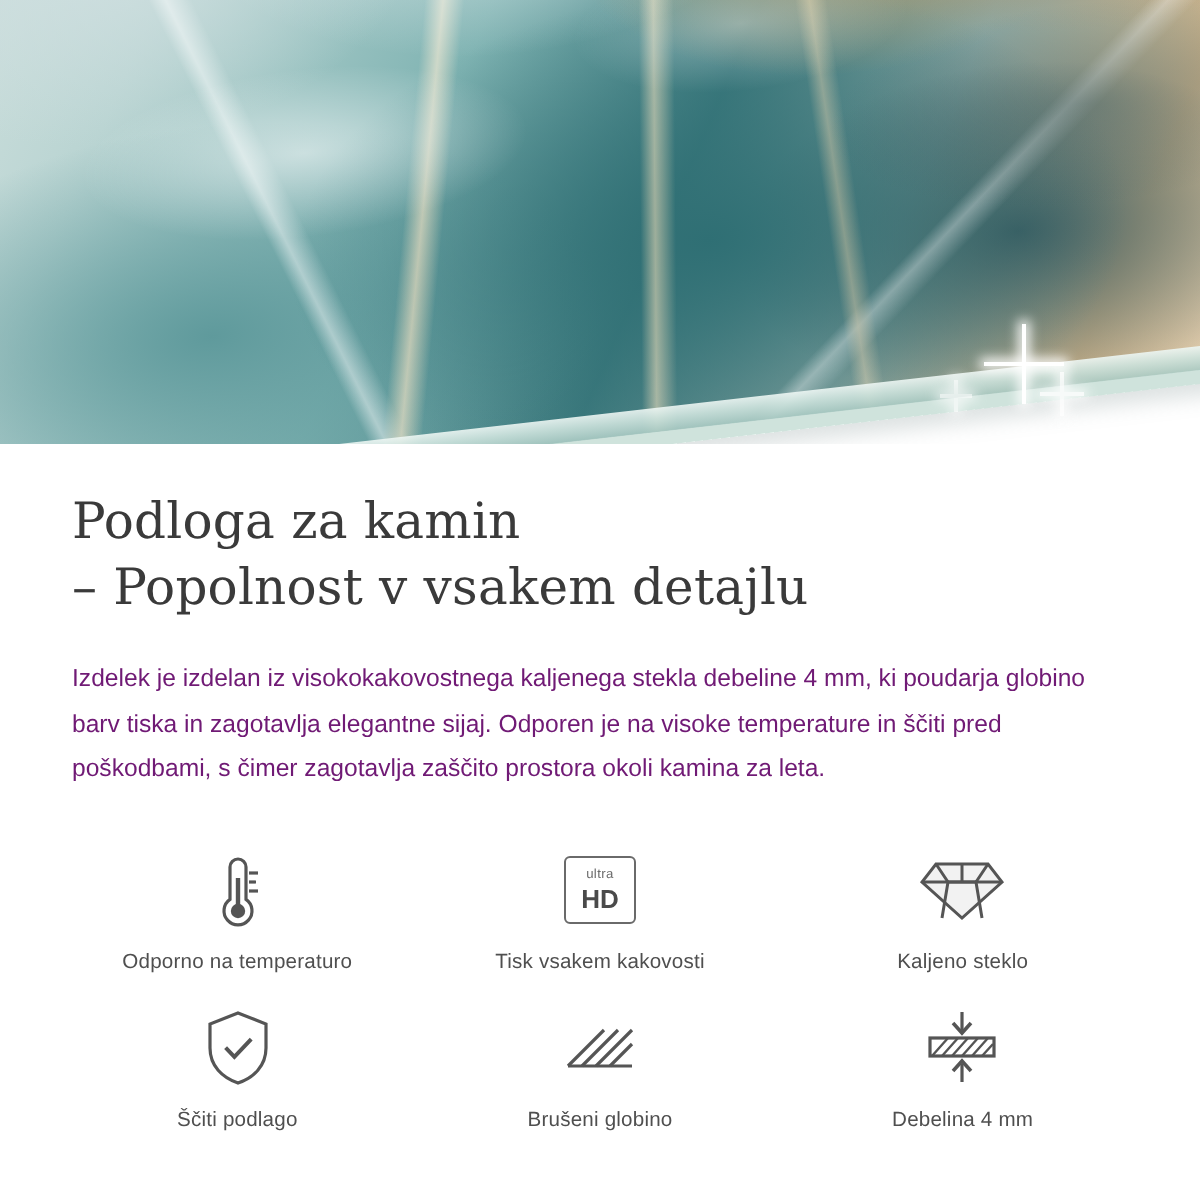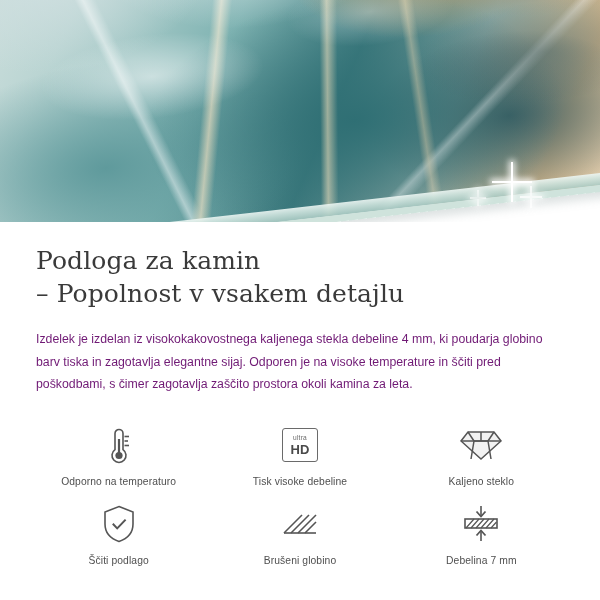--- a/index.html
+++ b/index.html
@@ -228,21 +228,21 @@
       <div class="feature-label">Odporno na temperaturo</div>
     </div>
 
     <div class="feature">
       <div class="feature-icon">
         <div class="ultrahd">
           <span class="u1">ultra</span>
           <span class="u2">HD</span>
         </div>
       </div>
-      <div class="feature-label">Tisk visoke debeline</div>
+      <div class="feature-label">Tisk vsakem kakovosti</div>
     </div>
 
     <div class="feature">
       <div class="feature-icon">
         <svg width="44" height="38" viewBox="0 0 44 38" fill="none" stroke="#555" stroke-width="1.5">
           <path d="M9 6h26l7 9-20 18L2 15 9 6z" fill="#555" fill-opacity="0.08"></path>
           <path d="M2 15h40"></path>
           <path d="M9 6l6 9-3 18"></path>
           <path d="M35 6l-6 9 3 18"></path>
           <path d="M15 15h14"></path>
@@ -279,17 +279,17 @@
       <div class="feature-icon">
         <svg width="40" height="42" viewBox="0 0 40 42" fill="none" stroke="#555" stroke-width="1.6">
           <line x1="20" y1="3" x2="20" y2="12"></line>
           <path d="M15.5 8.5 20 13.5 24.5 8.5" stroke-width="1.8"></path>
           <rect x="4" y="16" width="32" height="9" fill="none"></rect>
           <path d="M5 25 L13 16 M10 25 L18 16 M15 25 L23 16 M20 25 L28 16 M25 25 L33 16 M30 25 L35.5 19" stroke-width="1.2"></path>
           <line x1="20" y1="29" x2="20" y2="38"></line>
           <path d="M15.5 32.5 20 27.5 24.5 32.5" stroke-width="1.8"></path>
         </svg>
       </div>
-      <div class="feature-label">Debelina 7 mm</div>
+      <div class="feature-label">Debelina 4 mm</div>
     </div>
 
   </div>
 </div>
 
 </body></html>

